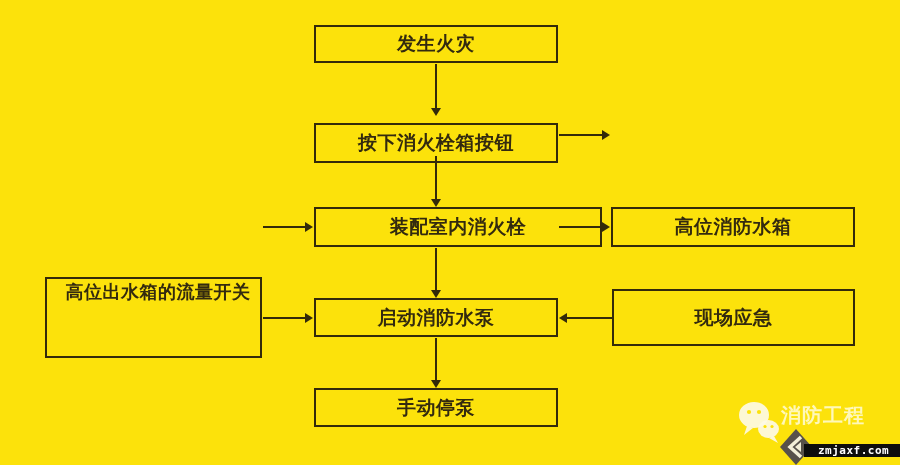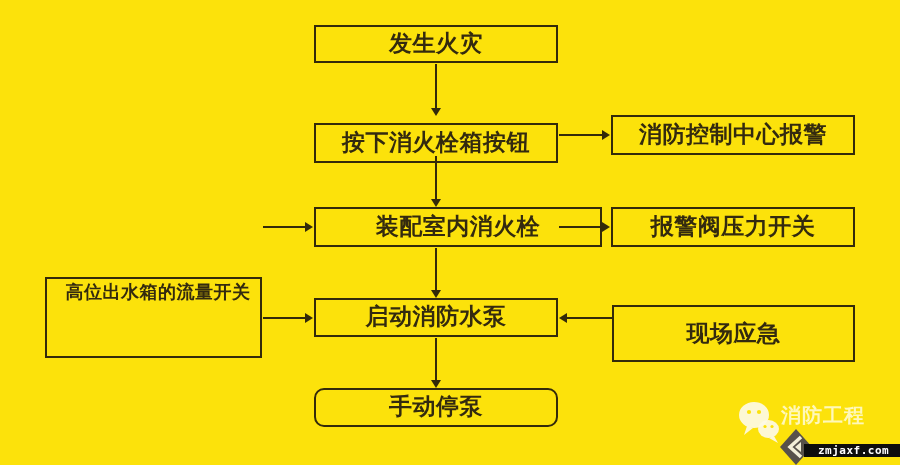--- a/index.html
+++ b/index.html
@@ -19,31 +19,31 @@
     height: 465px;
     background: var(--background);
     overflow: hidden;
   }
   .node {
     position: absolute;
     border: 2px solid var(--line);
     background: var(--background);
     color: var(--text);
     font-weight: 700;
-    font-size: 23px;
+    font-size: 19px;
     letter-spacing: 0.5px;
     display: flex;
     align-items: center;
     justify-content: center;
     text-align: center;
     line-height: 1.25;
   }
   .node.multiline { flex-direction: row; align-items: flex-start; justify-content: center; padding-left: 9px; font-size: 18px; }
   .node.multiline .ln { display: block; line-height: 26px; white-space: nowrap; }
-  .node.twoline { flex-direction: column; align-items: center; margin-top: 16px; }
+  .node.twoline { flex-direction: column; align-items: center; }
   .node.twoline .ln { display: block; line-height: 25px; }
   
   .arr { position: absolute; }
   .arr.v { width: 2px; background: var(--line); }
   .arr.v::after {
     content: ""; position: absolute; left: -4px; bottom: -8px;
     border-left: 5px solid transparent; border-right: 5px solid transparent;
     border-top: 8px solid var(--line);
   }
   .arr.h { height: 2px; background: var(--line); }
@@ -81,34 +81,33 @@
   .wm-diamond { position: absolute; left: 780px; top: 429px; }
 </style>
 </head>
 <body>
 
 <div class="canvas">
 
   <div class="node" style="left:314px; top:25px; width:244px; height:38px;">发生火灾</div>
 
   <div class="node" style="left:314px; top:115px; width:244px; height:40px;margin-top:8px;">按下消火栓箱按钮</div>
-  <div class="node" style="left:611px; top:115px; width:244px; height:40px;">消防控制中心报警</div>
 
   <div class="node" style="left:314px; top:207px; width:288px; height:40px;">装配室内消火栓</div>
-  <div class="node" style="left:611px; top:207px; width:244px; height:40px;">报警阀压力开关</div>
+  <div class="node" style="left:611px; top:207px; width:244px; height:40px;">高位消防水箱</div>
 
   <div class="node multiline" style="left:45px; top:277px; width:217px; height:81px;">
     <span class="ln">高位出水箱的流量开关</span>
   </div>
   <div class="node" style="left:314px; top:298px; width:244px; height:39px;">启动消防水泵</div>
   <div class="node twoline" style="left:612px; top:289px; width:243px; height:57px;">
     <span class="ln">现场应急</span>
   </div>
 
-  <div class="node" style="left:314px; top:388px; width:244px; height:39px;border-radius:10px;">手动停泵</div>
+  <div class="node" style="left:314px; top:388px; width:244px; height:39px;">手动停泵</div>
 
   <div class="arr v" style="left:435px; top:64px; height:44px;"></div>
   <div class="arr h r" style="left:559px; top:134px; width:43px;"></div>
   <div class="arr v" style="left:435px; top:156px; height:43px;"></div>
   <div class="arr h r" style="left:263px; top:226px; width:42px;"></div>
   <div class="arr h r" style="left:559px; top:226px; width:43px;"></div>
   <div class="arr v" style="left:435px; top:248px; height:42px;"></div>
   <div class="arr h r" style="left:263px; top:317px; width:42px;"></div>
   <div class="arr h l" style="left:567px; top:317px; width:45px;"></div>
   <div class="arr v" style="left:435px; top:338px; height:42px;"></div>

